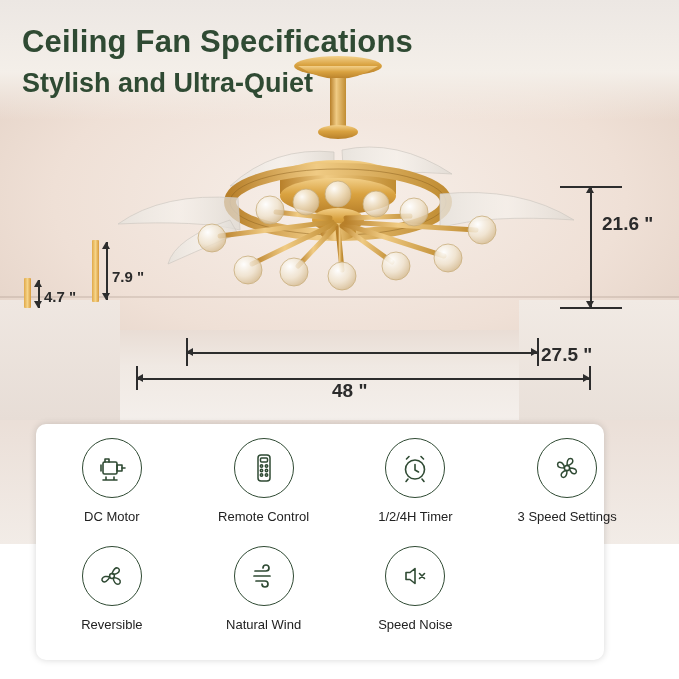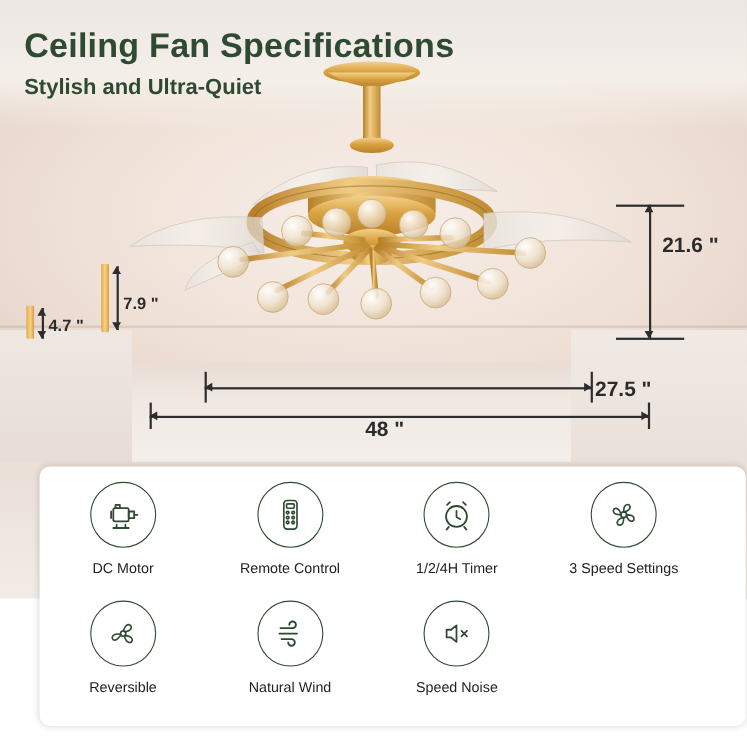--- a/index.html
+++ b/index.html
@@ -16,40 +16,40 @@
   .wallL{position:absolute;left:0;top:300px;width:120px;height:120px;
     background:linear-gradient(180deg,#efe7e1 0%,#e7ddd6 100%);}
   .wallR{position:absolute;right:0;top:300px;width:160px;height:120px;
     background:linear-gradient(180deg,#f1eae4 0%,#e9e0d9 100%);}
   .floorline{position:absolute;left:0;top:330px;width:679px;height:90px;
     background:linear-gradient(180deg,#e9ddd5 0%,#f0e9e3 40%,#f4efeb 100%);}
   .corner{position:absolute;left:0;top:296px;width:679px;height:2px;background:rgba(160,140,128,.25);}
 
   
   #title{position:absolute;left:22px;top:24px;font-size:31px;font-weight:bold;color:#2f4a33;letter-spacing:.2px;}
-  #subtitle{position:absolute;left:22px;top:68px;font-size:20px;font-weight:bold;color:#2f4a33;}
+  #subtitle{position:absolute;left:22px;top:68px;font-size:27px;font-weight:bold;color:#2f4a33;}
 
   
   #fan{position:absolute;left:80px;top:50px;width:520px;height:280px;}
 
   
   .dimtext{position:absolute;color:#2b2b2b;font-size:15px;font-weight:bold;}
   .dimtext.big{font-size:19px;}
   .hline{position:absolute;height:1.5px;background:#2d2d2d;}
   .vline{position:absolute;width:1.5px;background:#2d2d2d;}
   .arrowL,.arrowR{position:absolute;width:0;height:0;border-top:4px solid transparent;border-bottom:4px solid transparent;}
   .arrowL{border-right:7px solid #2d2d2d;}
   .arrowR{border-left:7px solid #2d2d2d;}
   .arrowU,.arrowD{position:absolute;width:0;height:0;border-left:4px solid transparent;border-right:4px solid transparent;}
   .arrowU{border-bottom:7px solid #2d2d2d;}
   .arrowD{border-top:7px solid #2d2d2d;}
   .goldbar{position:absolute;background:linear-gradient(90deg,#e0a94a,#f6d488,#d79a3b);border-radius:1px;}
 
   
-  #panel{position:absolute;left:36px;top:424px;width:642px;height:236px;background:#ffffff;
+  #panel{position:absolute;left:36px;top:424px;width:568px;height:236px;background:#ffffff;
     border-radius:10px;box-shadow:0 0 7px rgba(0,0,0,.16);}
   .fgrid{position:absolute;left:0;top:14px;width:607px;display:flex;flex-wrap:wrap;}
   .fcell{width:25%;height:108px;display:flex;flex-direction:column;align-items:center;justify-content:flex-start;}
   .circ{width:58px;height:58px;border-radius:50%;border:1.6px solid #2f4a33;display:flex;align-items:center;justify-content:center;}
   .flabel{margin-top:11px;font-size:13px;color:#222;text-align:center;}
 </style>
 </head>
 <body>
 
 <div id="photo">

